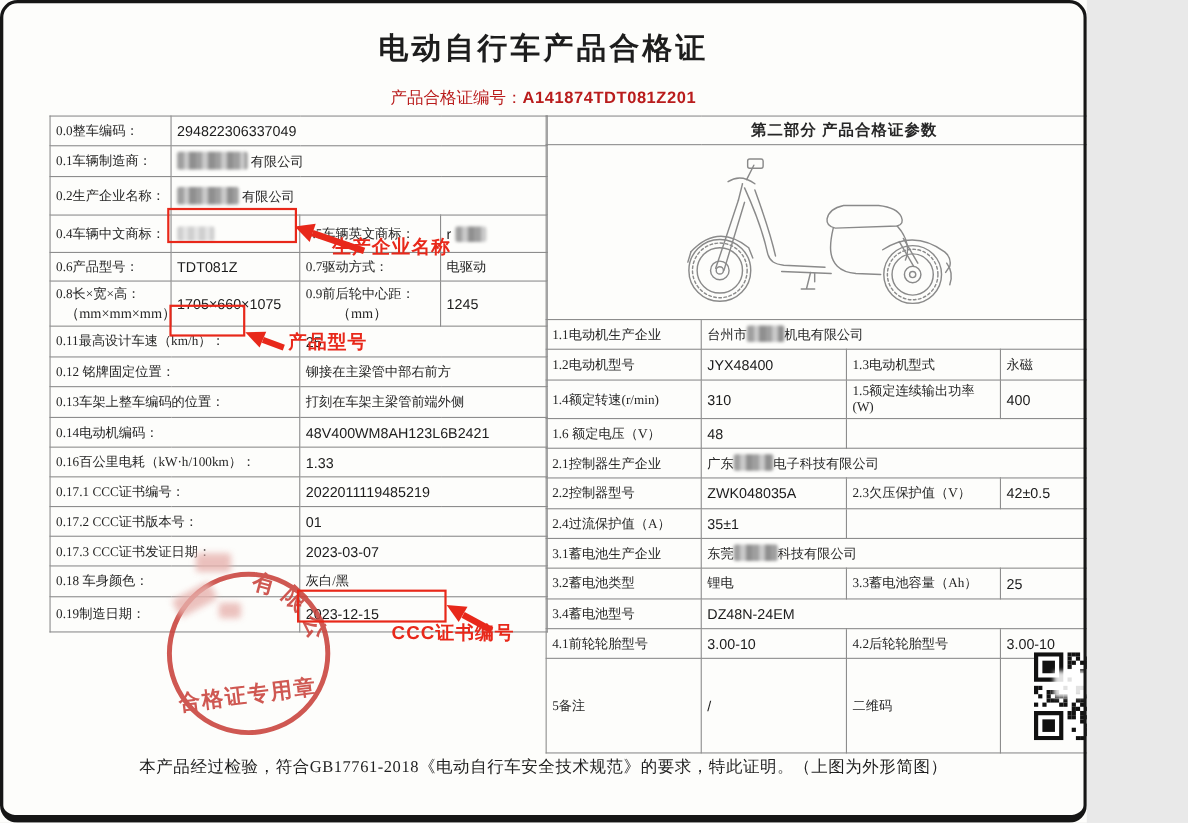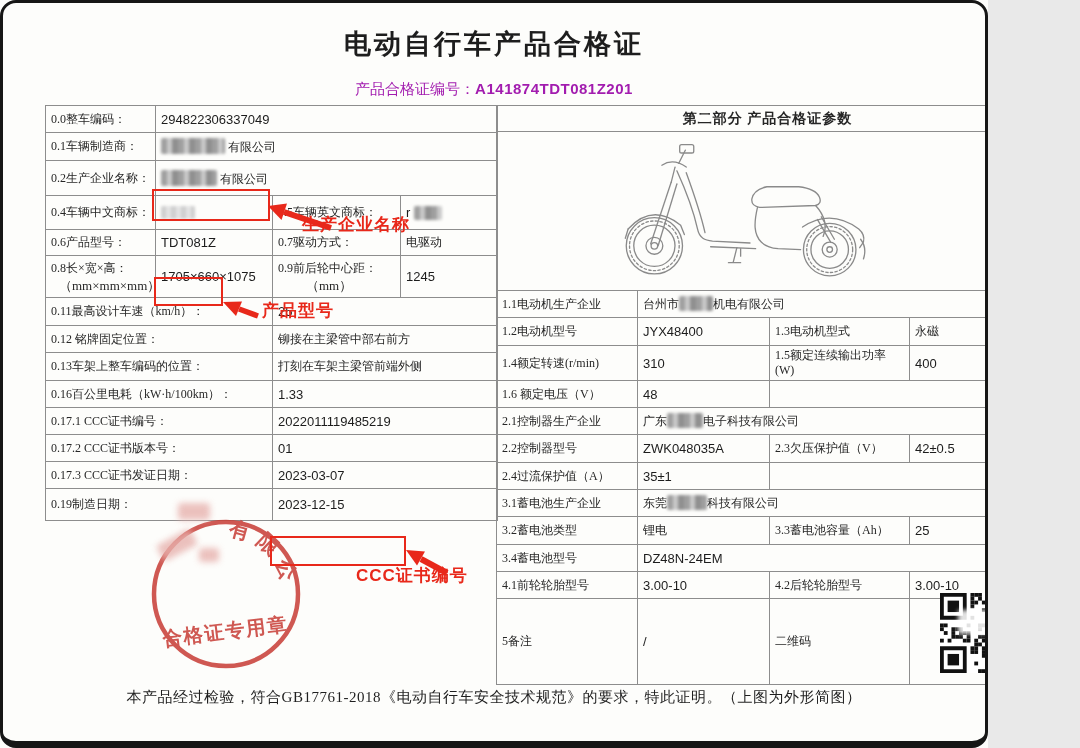--- a/index.html
+++ b/index.html
@@ -2,21 +2,21 @@
 <html style="--red: #e8281a; --stamp: #c9423b;"><head>
 <meta charset="utf-8">
 <style>
   html,body{margin:0;padding:0;background:#e9e9e9;}
   #page{position:relative;width:988px;height:748px;background:#fdfdfb;overflow:hidden;
         font-family:"Liberation Serif","DejaVu Serif",serif;color:#262626;}
   .frame{position:absolute;inset:0;border:3px solid #161616;border-bottom-width:7px;
          border-radius:16px;pointer-events:none;z-index:50;}
   .title{position:absolute;top:26px;left:0;width:100%;text-align:center;
          font-size:27px;font-weight:bold;letter-spacing:3px;color:#1d1d1d;}
-  .certline{position:absolute;top:80px;left:0;width:100%;text-align:center;font-size:15px;color:#a21caf;}
+  .certline{position:absolute;top:80px;left:0;width:100%;text-align:center;font-size:15px;color:#b91c1c;}
   .certline .num{font-family:"Liberation Sans","DejaVu Sans",sans-serif;font-weight:bold;letter-spacing:.5px;}
   table{border-collapse:collapse;table-layout:fixed;position:absolute;top:105px;}
   #t-left{left:45px;width:452px;}
   #t-right{left:496px;width:542px;}
   td{border:1px solid #8d8d8d;padding:2px 5px;vertical-align:middle;overflow:hidden;}
   #t-left,#t-right{border:1px solid #6d6d6d;}
   .hdr{text-align:center;font-size:14px;font-weight:bold;letter-spacing:1px;}
   .lab{font-size:12px;line-height:1.25;}
   .sub{font-size:13px;}
   .val{font-family:"Liberation Sans","DejaVu Sans",sans-serif;font-size:13px;color:#1c1c1c;}
@@ -90,34 +90,42 @@
         </tr>
     <tr style="height:27px">
           <td colspan="2" class="lab">0.12 铭牌固定位置：</td>
           <td colspan="2" class="lab">铆接在主梁管中部右前方</td>
         </tr>
     <tr style="height:28px">
           <td colspan="2" class="lab">0.13车架上整车编码的位置：</td>
           <td colspan="2" class="lab">打刻在车架主梁管前端外侧</td>
         </tr>
     <tr style="height:27px">
+          <td colspan="2" class="lab">0.14电动机编码：</td>
+          <td colspan="2" class="val">48V400WM8AH123L6B2421</td>
+        </tr>
+    <tr style="height:27px">
           <td colspan="2" class="lab">0.16百公里电耗（kW·h/100km）：</td>
           <td colspan="2" class="val">1.33</td>
         </tr>
     <tr style="height:27px">
           <td colspan="2" class="lab">0.17.1 CCC证书编号：</td>
           <td colspan="2" class="val">2022011119485219</td>
         </tr>
     <tr style="height:27px">
           <td colspan="2" class="lab">0.17.2 CCC证书版本号：</td>
           <td colspan="2" class="val">01</td>
         </tr>
     <tr style="height:27px">
           <td colspan="2" class="lab">0.17.3 CCC证书发证日期：</td>
           <td colspan="2" class="val">2023-03-07</td>
+        </tr>
+    <tr style="height:28px">
+          <td colspan="2" class="lab">0.18 车身颜色：</td>
+          <td colspan="2" class="lab">灰白/黑</td>
         </tr>
     <tr style="height:32px">
           <td colspan="2" class="lab">0.19制造日期：</td>
           <td colspan="2" class="val">2023-12-15</td>
         </tr>
   </tbody>
     </table>
 
   <table id="t-right">
     <colgroup>

